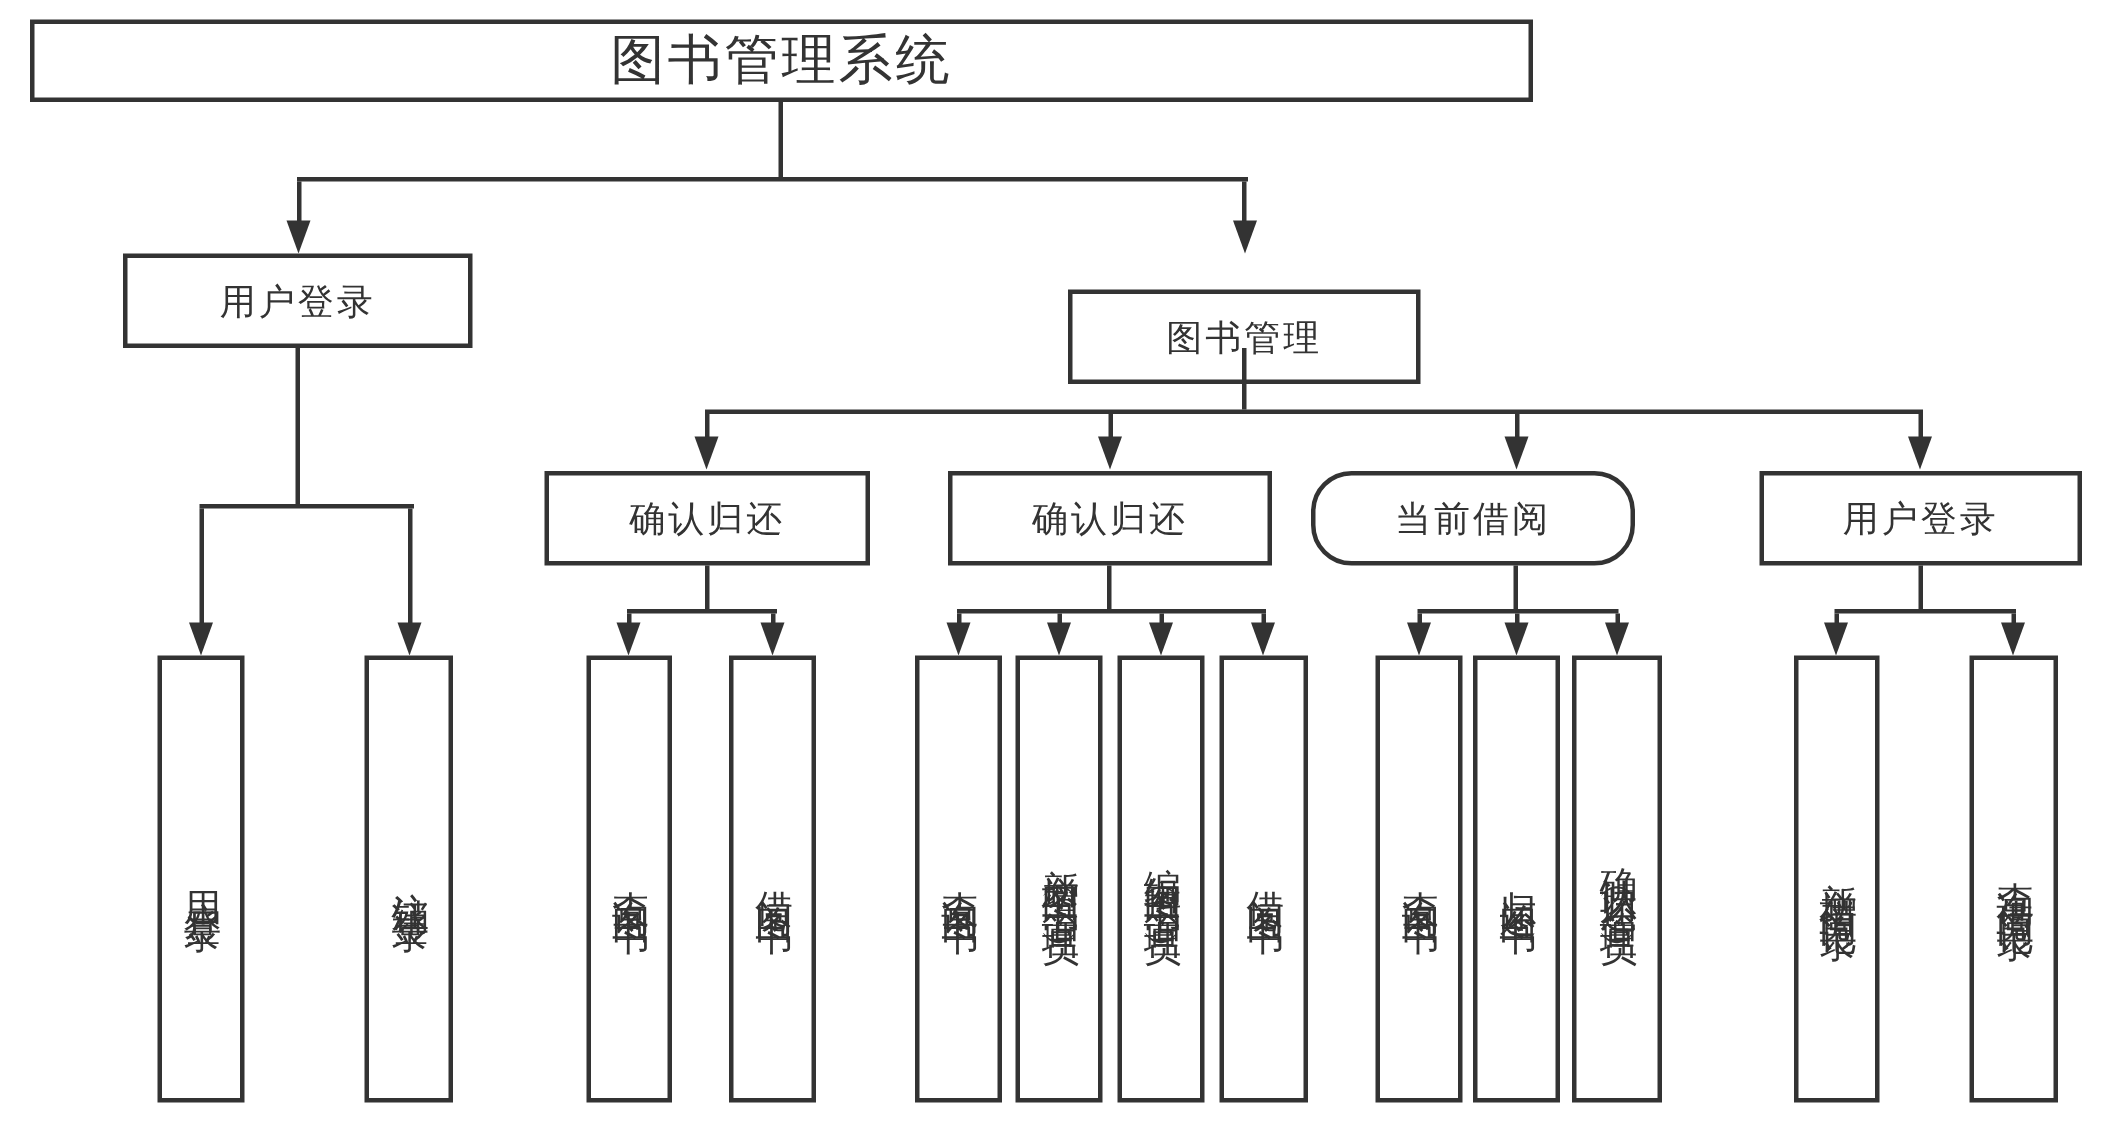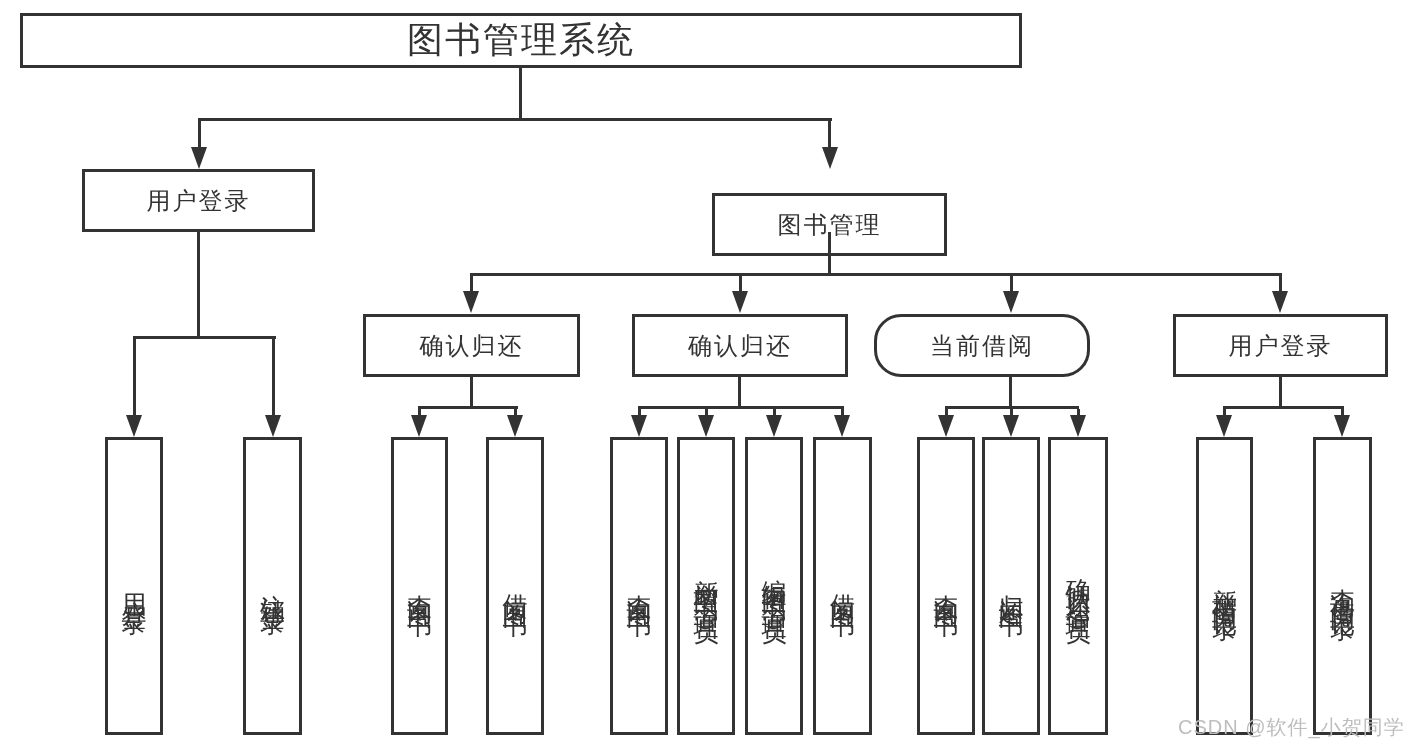--- a/index.html
+++ b/index.html
@@ -161,15 +161,14 @@
     <span class="vtext">确认归还（管理员）</span>
   </div>
 
   <div class="leaf" style="left:1196px;top:437px;width:57px;height:298px;">
     <span class="vtext">新增借阅记录</span>
   </div>
   <div class="leaf" style="left:1313px;top:437px;width:59px;height:298px;">
     <span class="vtext">查询借阅记录</span>
   </div>
 
-  <div class="watermark">CSDN @软件_小贺同学</div>
 
 </div>
 
 </body></html>

